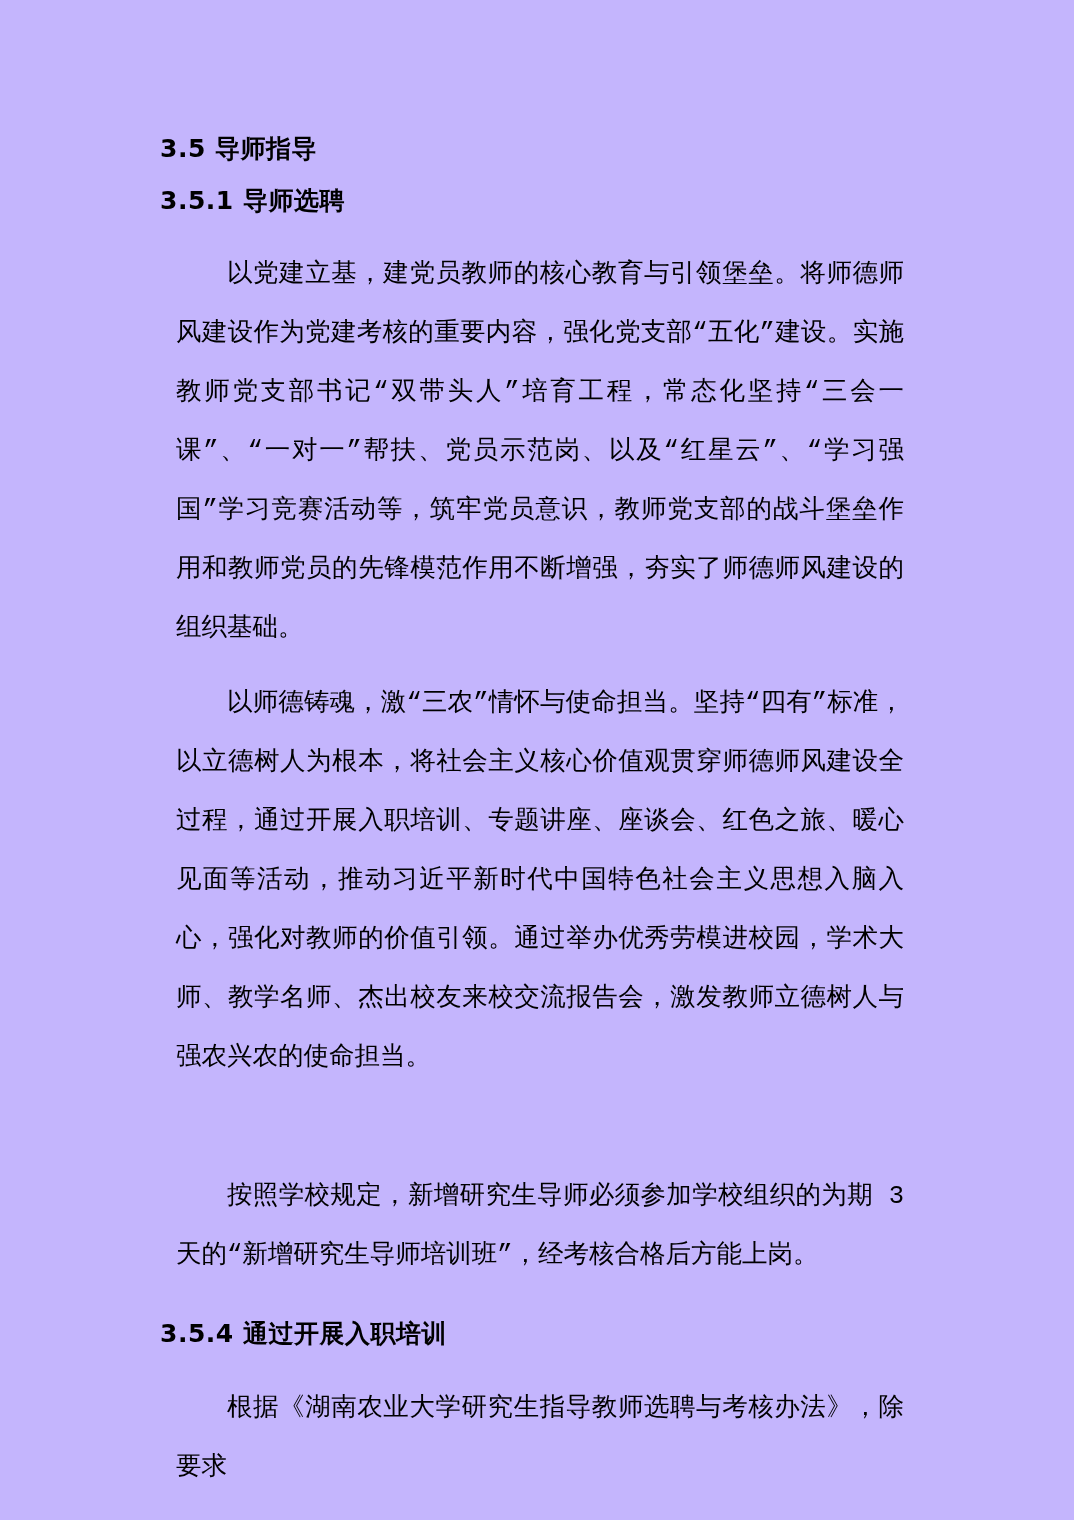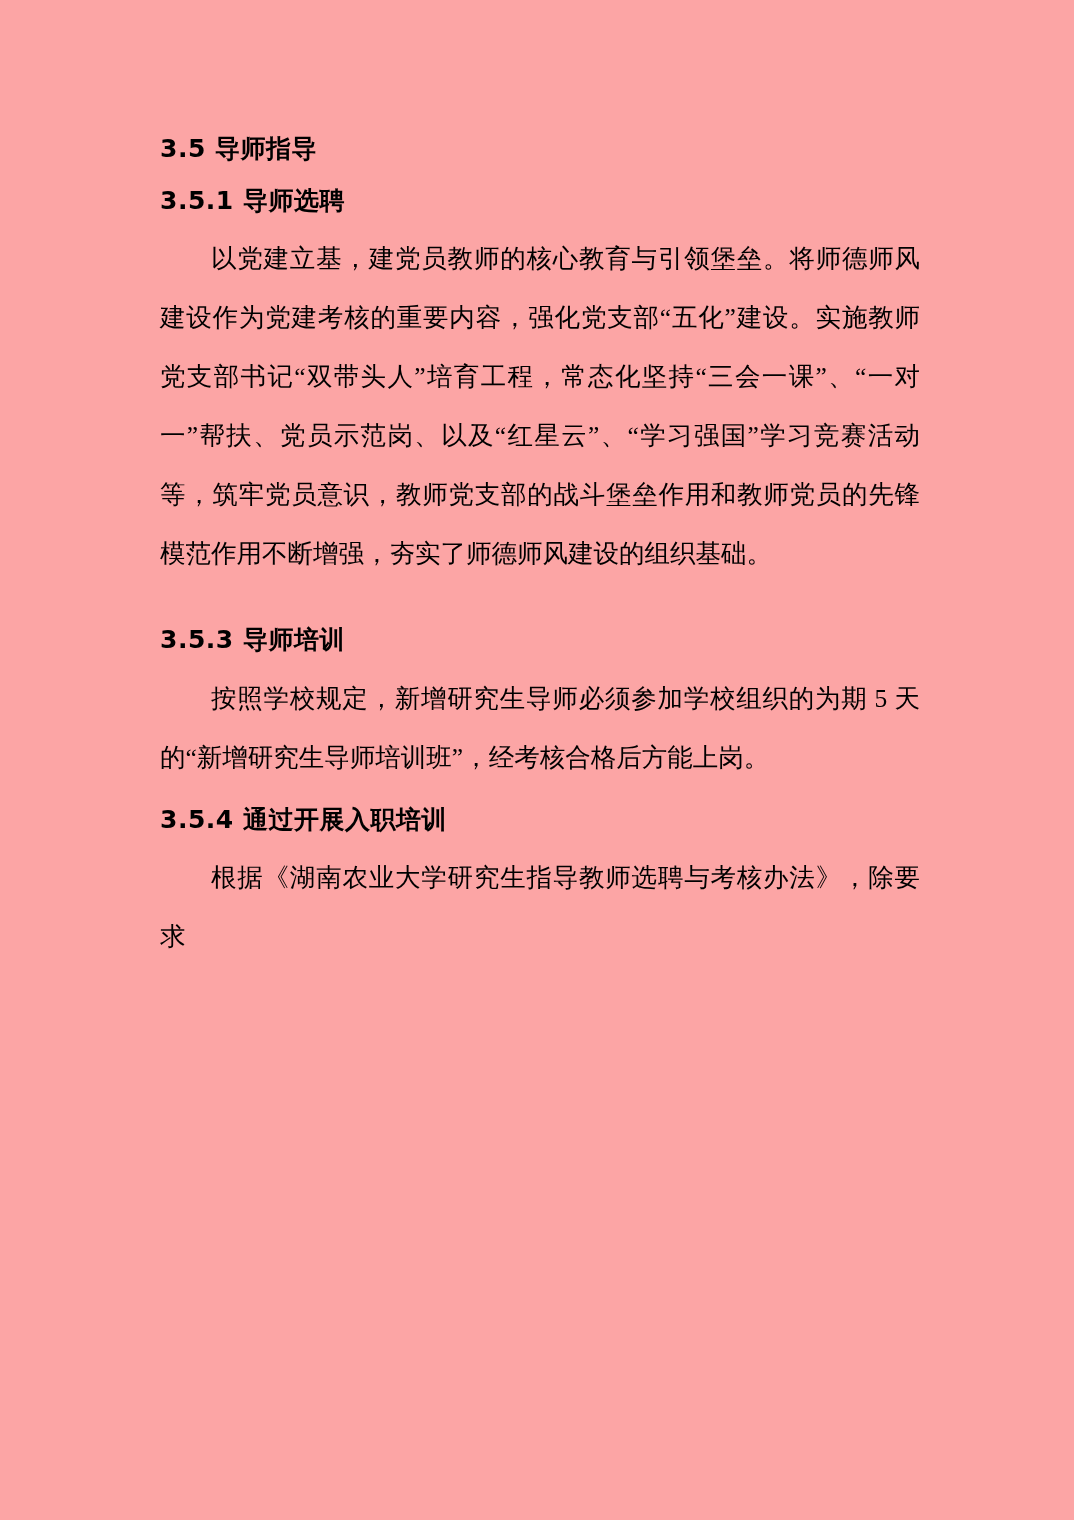--- a/index.html
+++ b/index.html
@@ -3,21 +3,21 @@
 <meta charset="utf-8">
 <style>
   html, body {
     margin: 0;
     padding: 0;
     background: #ffffff;
   }
   .page {
     width: 1074px;
     height: 1520px;
-    background: #fca5a5;
+    background: #c4b5fd;
     position: relative;
     box-sizing: border-box;
     padding: 130px 155px 60px 160px;
     font-family: "Liberation Serif", "DejaVu Serif", serif;
     color: #000000;
     overflow: hidden;
   }
   .doc-body {
     width: 760px;
   }
@@ -28,58 +28,58 @@
     margin: 0 0 0 0;
     line-height: 1.5;
     letter-spacing: 0.5px;
     color: #000;
   }
   .para {
     font-size: 25.5px;
     line-height: 59px;
     text-align: justify;
     text-justify: inter-ideograph;
-    margin: 0;
+    margin: 16px;
     text-indent: 2em;
     color: #000;
-    font-family: Liberation Serif, serif;
+    font-family: Liberation Mono, monospace;
   }
   .block-gap { height: 10px; }
   .sec-gap { height: 14px; }
 </style>
 </head>
 <body>
 
 <div class="page">
   <div class="doc-body">
 
     <h2 class="heading">3.5 导师指导</h2>
 
     <div class="sec-gap"></div>
 
     <h2 class="heading">3.5.1 导师选聘</h2>
 
     <div class="block-gap"></div>
 
     <p class="para">以党建立基，建党员教师的核心教育与引领堡垒。将师德师风建设作为党建考核的重要内容，强化党支部“五化”建设。实施教师党支部书记“双带头人”培育工程，常态化坚持“三会一课”、“一对一”帮扶、党员示范岗、以及“红星云”、“学习强国”学习竞赛活动等，筑牢党员意识，教师党支部的战斗堡垒作用和教师党员的先锋模范作用不断增强，夯实了师德师风建设的组织基础。</p>
 
+    <p class="para">以师德铸魂，激“三农”情怀与使命担当。坚持“四有”标准，以立德树人为根本，将社会主义核心价值观贯穿师德师风建设全过程，通过开展入职培训、专题讲座、座谈会、红色之旅、暖心见面等活动，推动习近平新时代中国特色社会主义思想入脑入心，强化对教师的价值引领。通过举办优秀劳模进校园，学术大师、教学名师、杰出校友来校交流报告会，激发教师立德树人与强农兴农的使命担当。</p>
 
     <div class="sec-gap"></div>
 
 
     <div class="block-gap"></div>
 
 
     <div class="sec-gap"></div>
 
-    <h2 class="heading">3.5.3  导师培训</h2>
 
     <div class="block-gap"></div>
 
-    <p class="para">按照学校规定，新增研究生导师必须参加学校组织的为期 5 天的“新增研究生导师培训班”，经考核合格后方能上岗。</p>
+    <p class="para">按照学校规定，新增研究生导师必须参加学校组织的为期 3 天的“新增研究生导师培训班”，经考核合格后方能上岗。</p>
 
     <div class="sec-gap"></div>
 
     <h2 class="heading">3.5.4 通过开展入职培训</h2>
 
     <div class="block-gap"></div>
 
     <p class="para">根据《湖南农业大学研究生指导教师选聘与考核办法》，除要求</p>
 
   </div>

